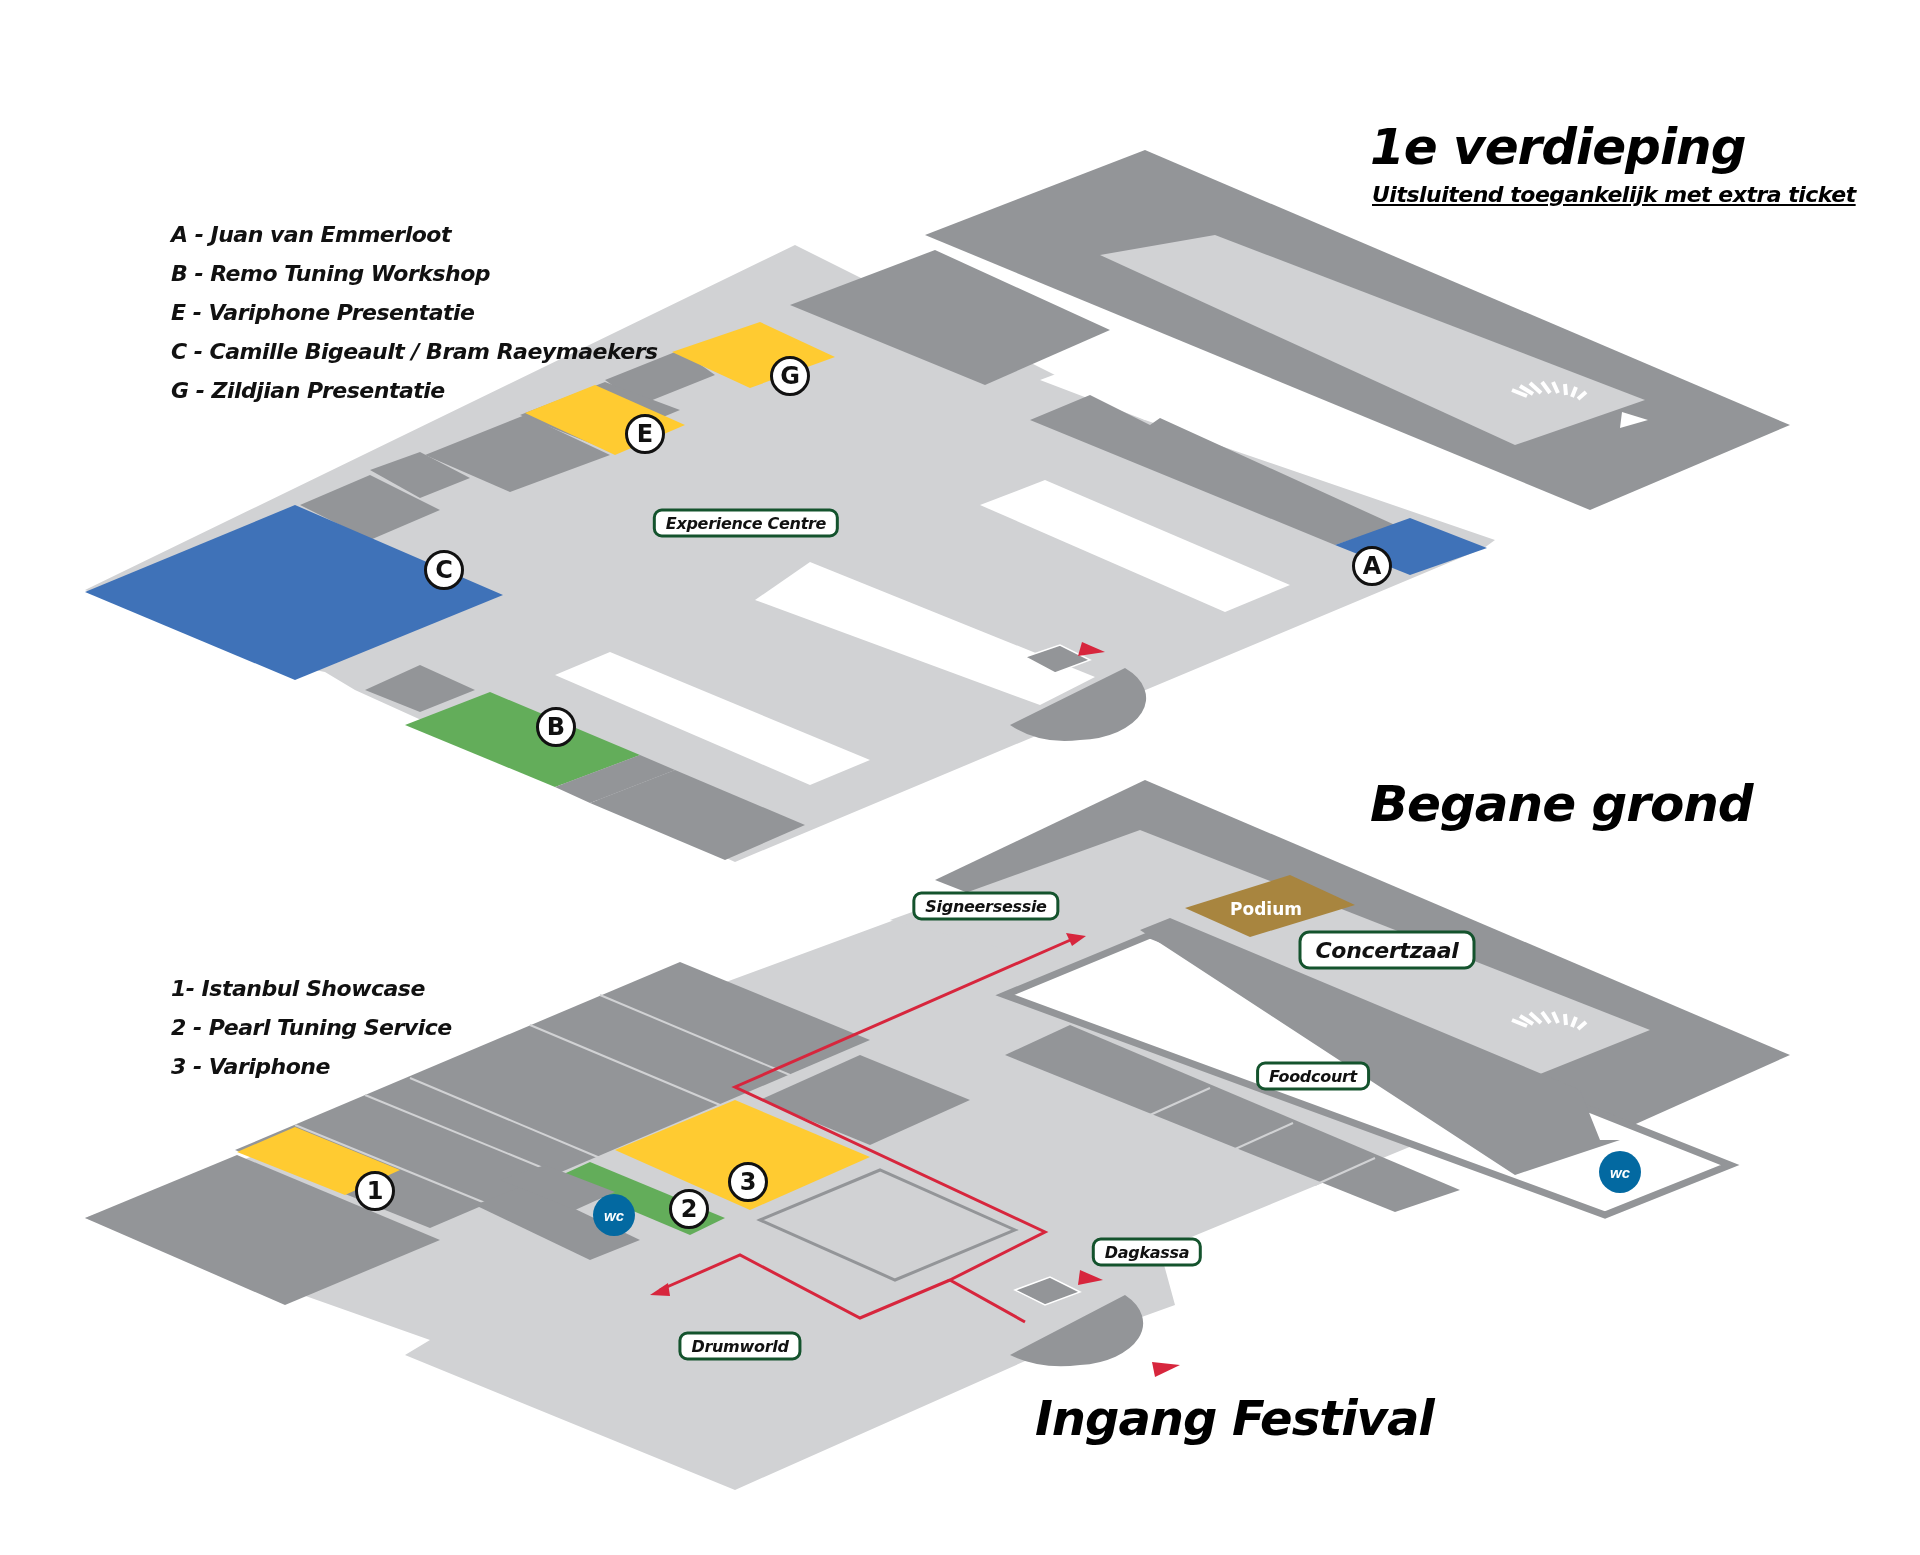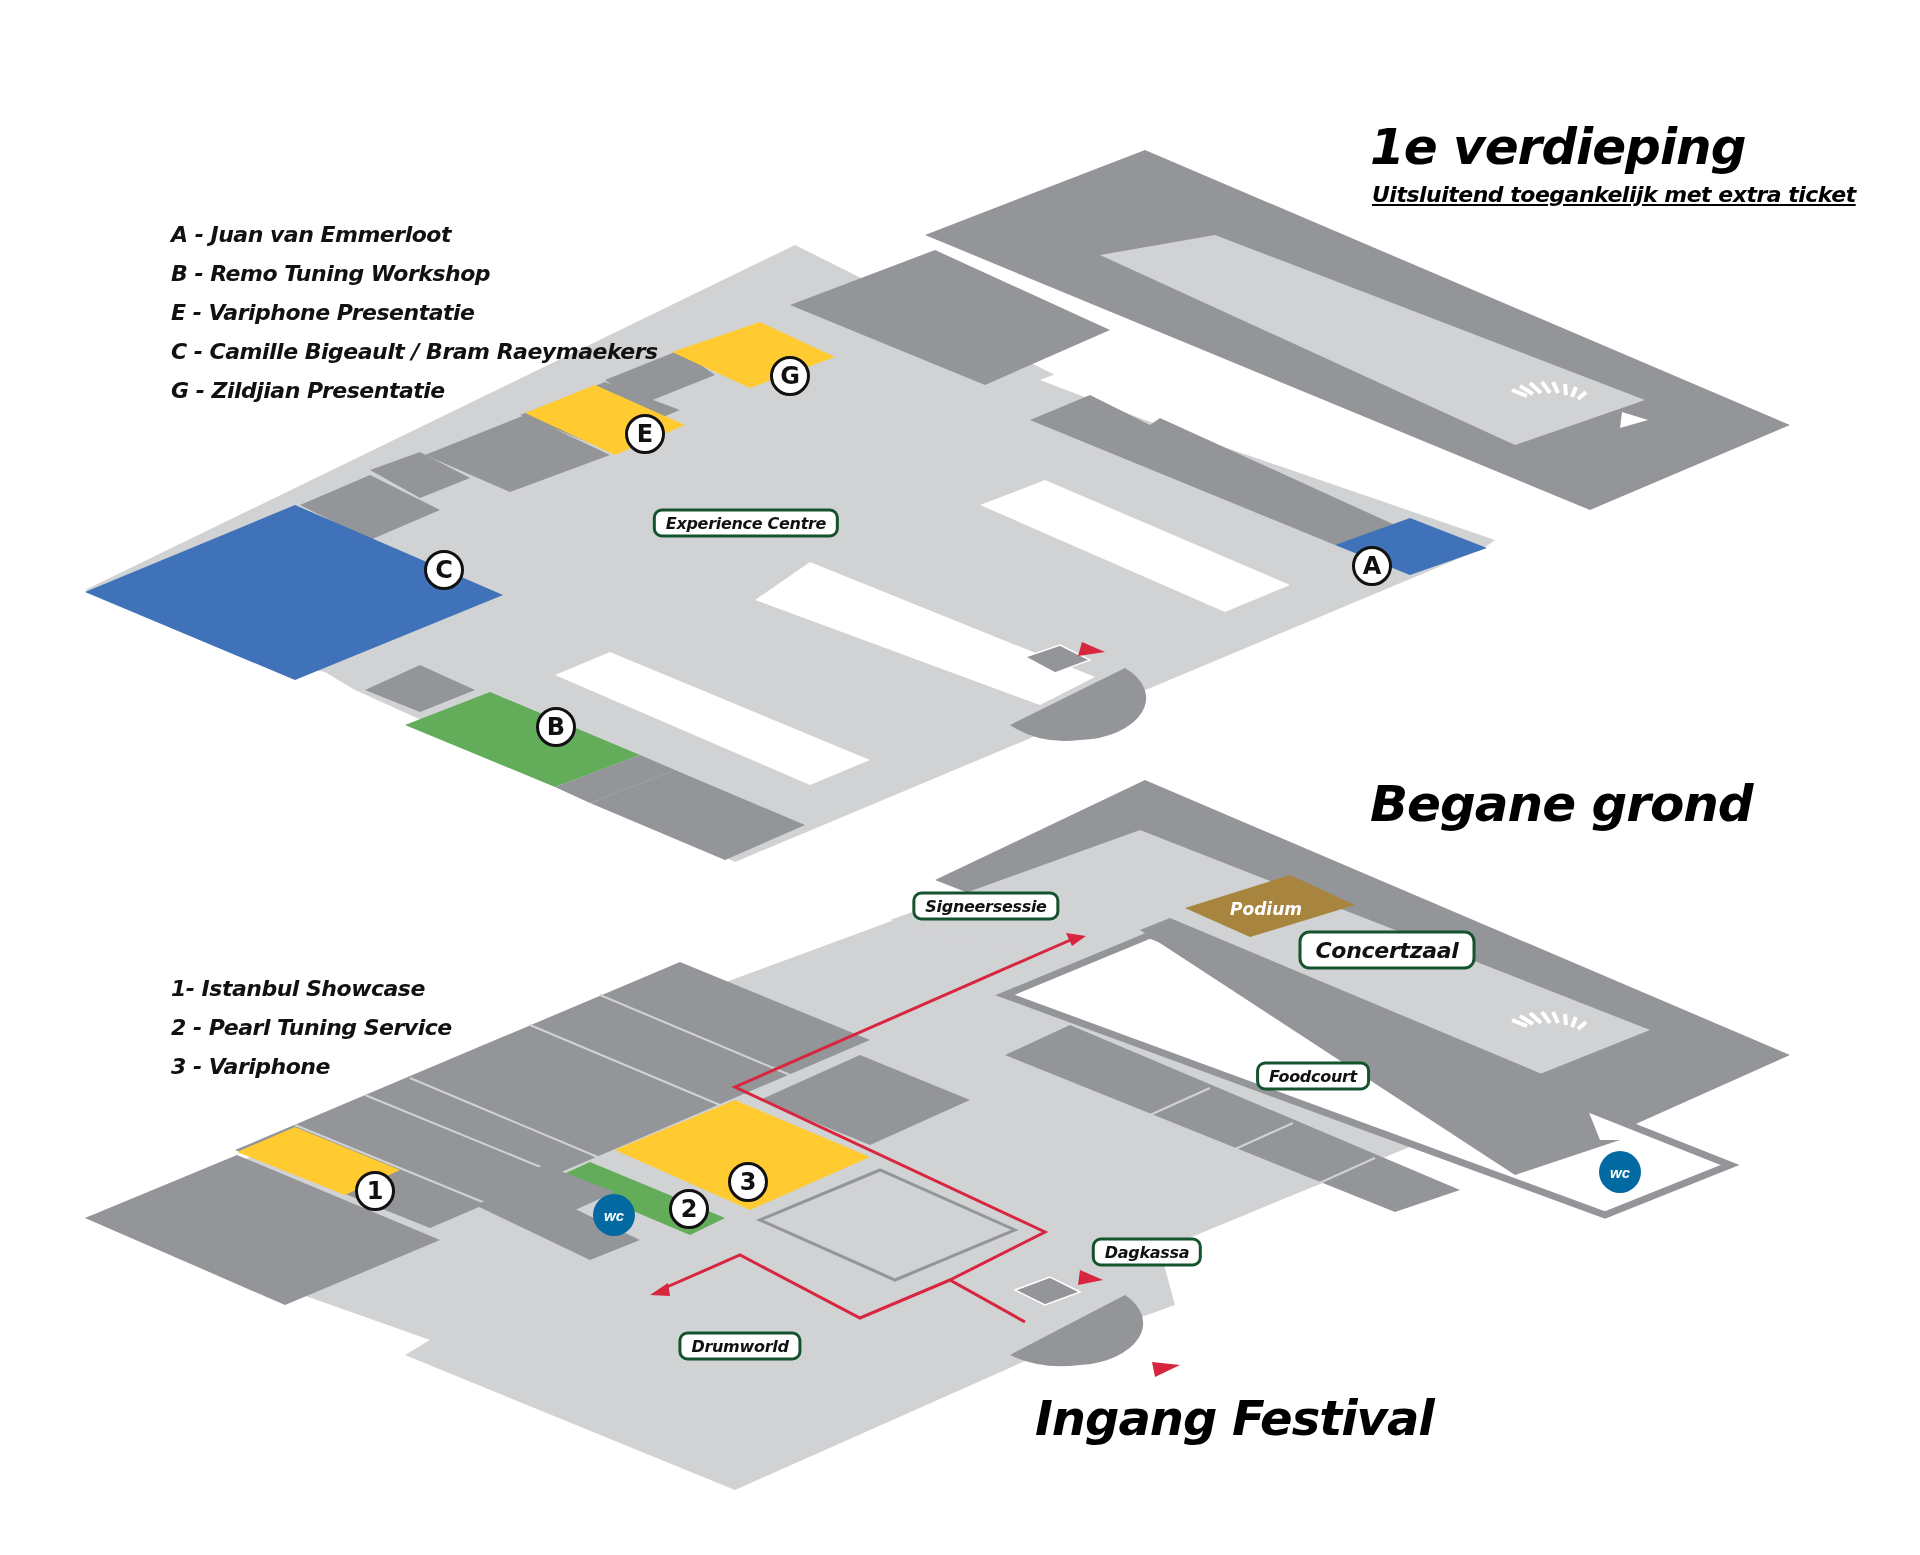--- a/index.html
+++ b/index.html
@@ -4,21 +4,21 @@
 <style>
   html, body { margin:0; padding:0; background:#ffffff; }
   body { width:1920px; height:1555px; position:relative; overflow:hidden; font-family:"Liberation Sans", sans-serif; }
   #map { position:absolute; left:0; top:0; width:1920px; height:1555px; }
   .ttl { position:absolute; font-family:"DejaVu Sans", sans-serif; font-style:italic; font-weight:bold; color:#000; white-space:nowrap; letter-spacing:-1px;text-align:center; }
   .legend { position:absolute; font-family:"DejaVu Sans", sans-serif; font-style:italic; font-weight:bold; font-size:22px; line-height:33px; color:#111; white-space:nowrap; letter-spacing:-0.5px; }
   .legend div { margin:6px; }
   .lbl { position:absolute; background:#fff; border:3px solid #14532d; border-radius:9px; font-family:"DejaVu Sans", sans-serif; font-style:italic; font-weight:bold; color:#111; white-space:nowrap; padding:2px 10px; transform:translate(-50%,-50%); letter-spacing:-0.3px; }
   .lbl.sm { font-size:16px; }
   .lbl.lg { font-size:22px; padding:4px 14px; border-radius:11px; }
-  .podium { position:absolute; font-family:"DejaVu Sans", sans-serif; font-style:italic; font-weight:bold; color:#fff; font-size:17px; transform:translate(-50%,-50%); white-space:nowrap; }
+  .podium { position:absolute; font-family:"DejaVu Sans", sans-serif; font-weight:bold; color:#fff; font-size:17px; transform:translate(-50%,-50%); white-space:nowrap; }
   .marker { position:absolute; width:40px; height:40px; border-radius:50%; background:#fff; border:3px solid #111; transform:translate(-50%,-50%); display:flex; align-items:center; justify-content:center; font-family:"DejaVu Sans", sans-serif; font-weight:bold; font-size:24px; color:#111; box-sizing:border-box; }
   .wc { position:absolute; width:42px; height:42px; border-radius:50%; background:#0369a1; color:#fff; transform:translate(-50%,-50%); display:flex; align-items:center; justify-content:center; font-family:Liberation Sans, sans-serif; font-style:italic; font-weight:bold; font-size:15px; }
 </style>
 </head>
 <body>
 
 <svg id="map" viewBox="0 0 1920 1555" xmlns="http://www.w3.org/2000/svg">
 
   <g>
 

